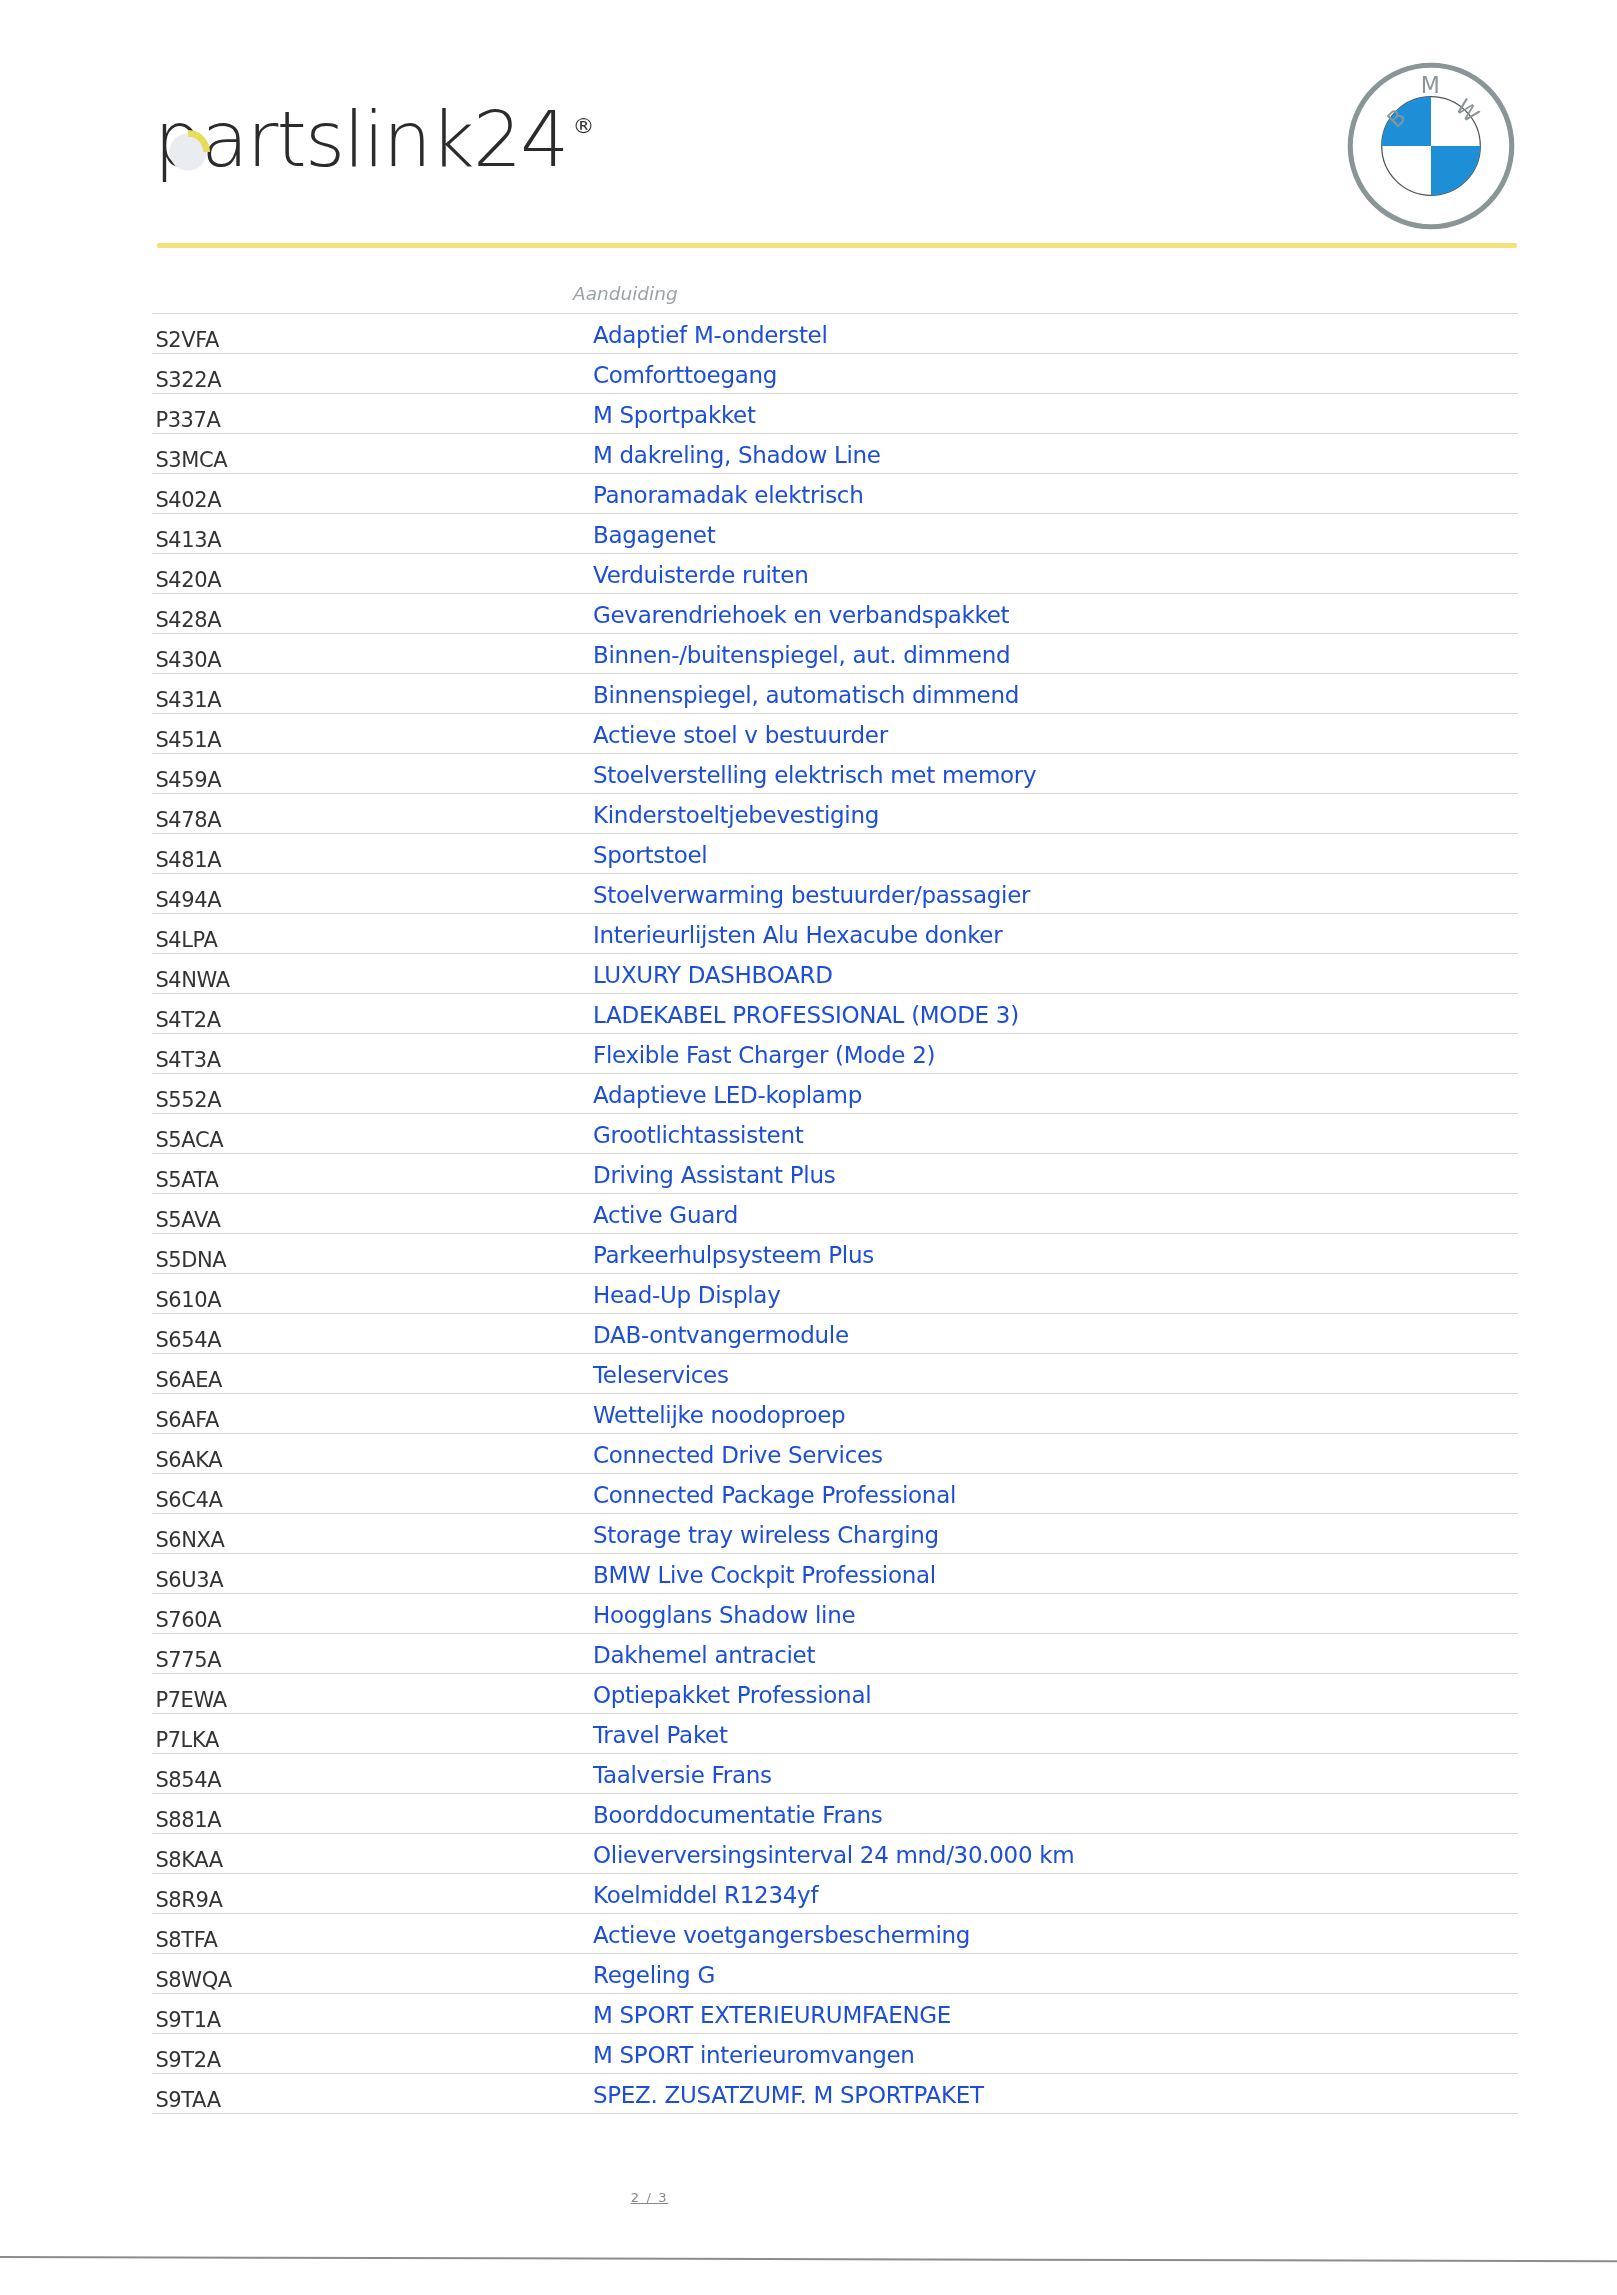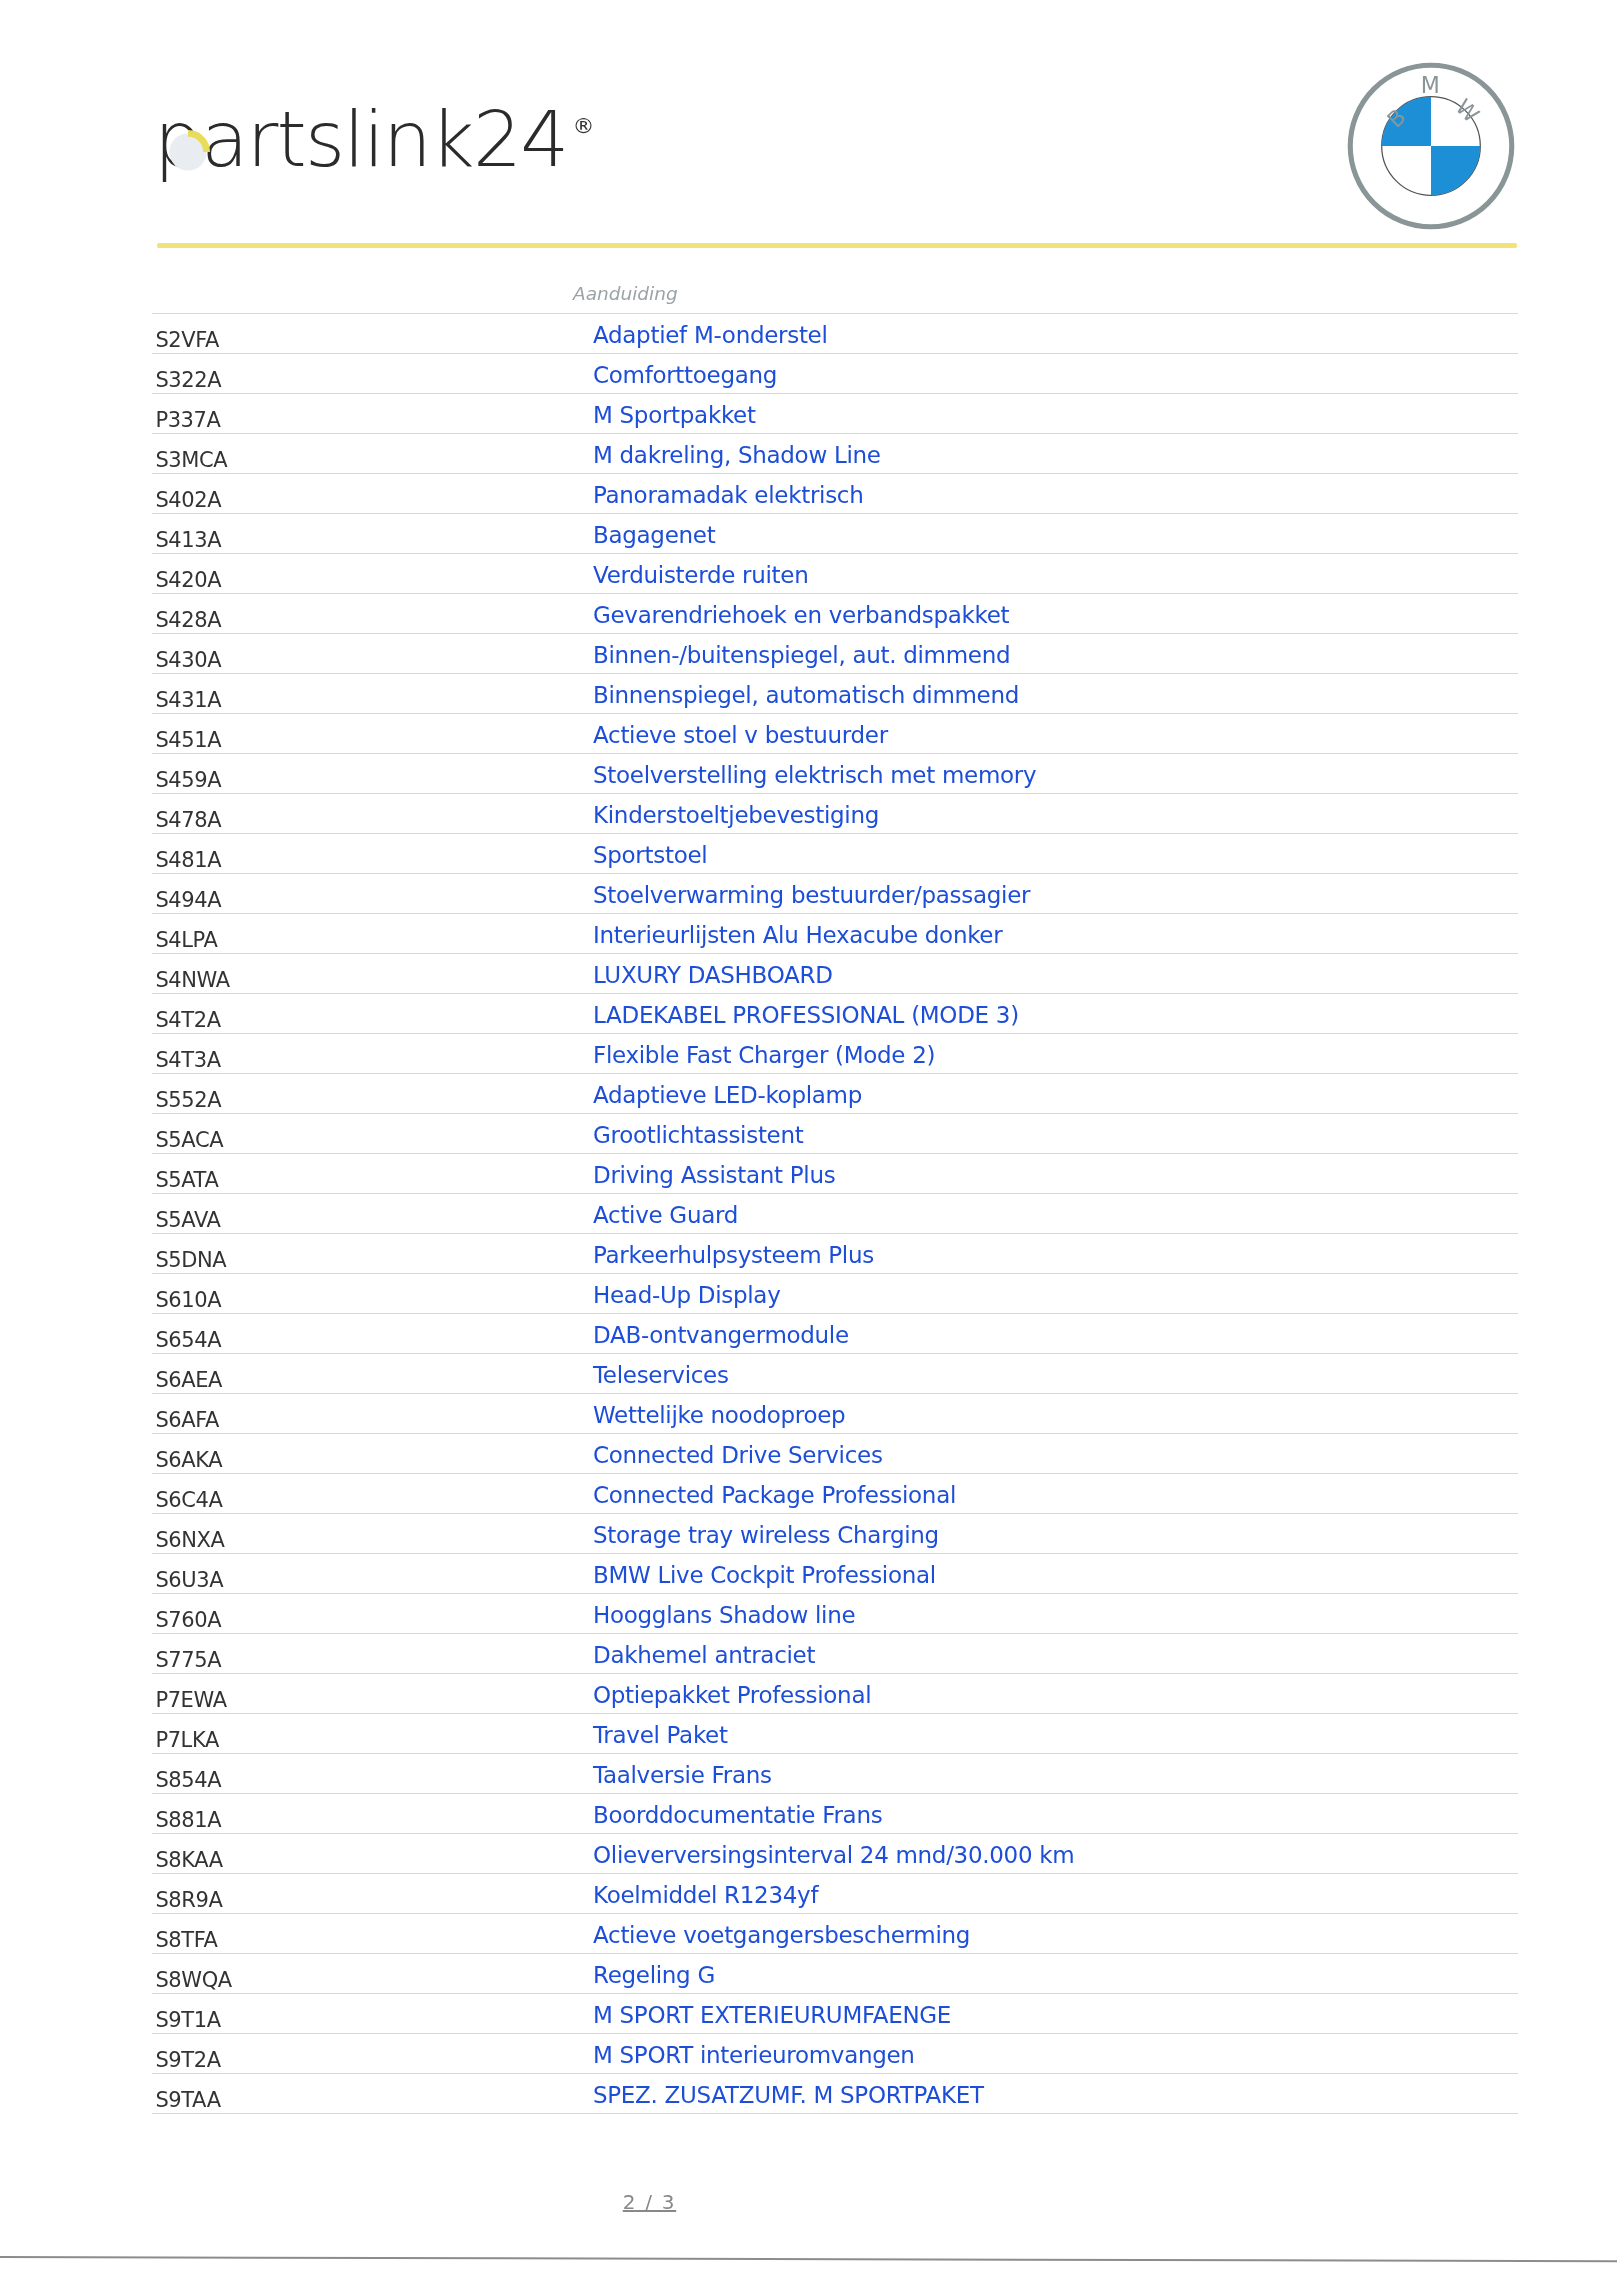--- a/index.html
+++ b/index.html
@@ -34,21 +34,21 @@
     position: absolute; left: 3.4px; top: 8.4px; font-size: 21px; color: #333;
     letter-spacing: -0.4px;
     margin-top: 6px;
   }
   .desc {
     position: absolute; left: 441px; top: 8.4px; font-size: 23px; color: #1d4ed8;
     letter-spacing: -0.3px; white-space: nowrap;
   }
   .page-num {
     position: absolute; left: 0; width: 1299px; top: 2190px; text-align: center;
-    font-size: 20px; color: #888; letter-spacing: 1.7px; text-decoration: underline;
+    font-size: 13px; color: #888; letter-spacing: 1.7px; text-decoration: underline;
   }
   .bottom-rule {
     position: absolute; left: 0; top: 2256px; width: 1617px; height: 1.7px;
     background: #8c8c8c; transform: rotate(0.15deg); transform-origin: left center;
   }
 </style>
 </head>
 <body>
 
 <div class="logo">

